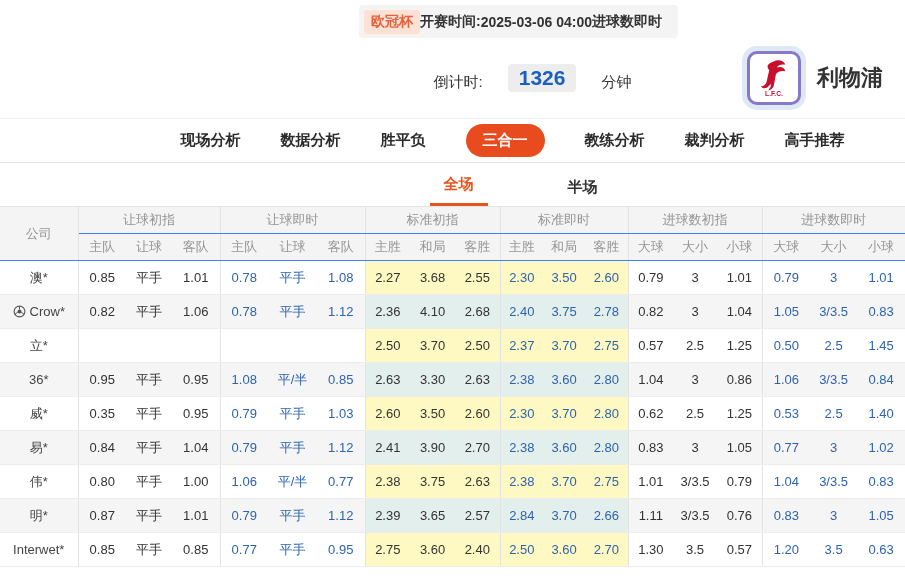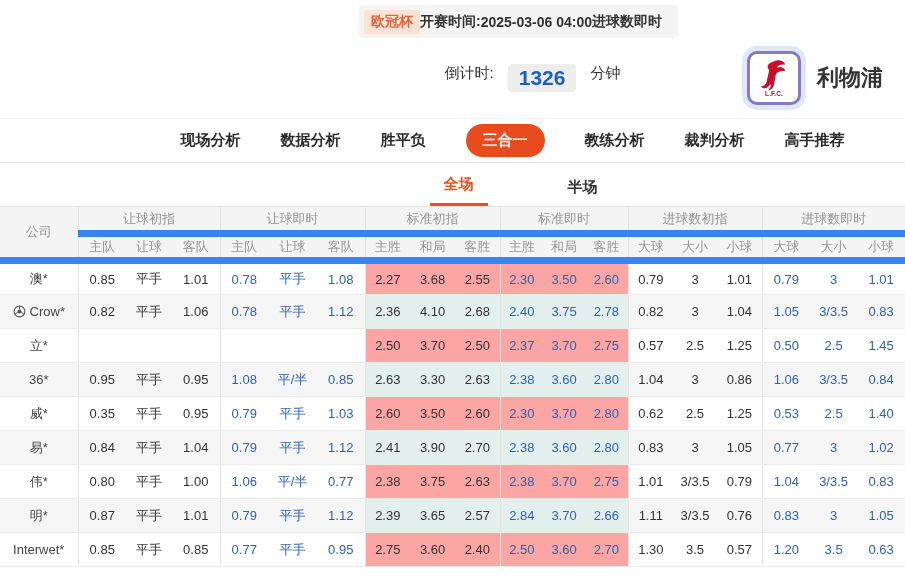--- a/index.html
+++ b/index.html
@@ -26,44 +26,44 @@
   .team-name { font-size: 22px; font-weight: bold; color: #333; }
   .logo {
     width: 54px; height: 54px; border: 3px solid #8679c9; border-radius: 10px;
     display: flex; align-items: center; justify-content: center; background: #fff;
   }
   .logo.psg { box-shadow: 0 0 0 5px #fbedd4; background: #fdf6e8; }
   .logo.lfc { box-shadow: 0 0 0 5px #dfe9f6; }
   .countdown {
     position: absolute; left: 50%; top: 50%;
     transform: translate(calc(-50% + 80px), -50%);
-    display: flex; align-items: flex-start; gap: 14px; font-size: 15px; color: #333;
+    display: flex; align-items: flex-end; gap: 25px; font-size: 15px; color: #333;
   }
   .cd-value { background: #ededed; border-radius: 4px; padding: 2px 11px; color: #1b5fc1; font-size: 21px; font-weight: bold; }
 
   
   .nav { height: 45px; border-top: 1px solid #f0f0f0; border-bottom: 1px solid #e4e4e4; display: flex; }
   .nav-inner { display: flex; align-items: center; gap: 40px; margin: 0 auto; transform: translateX(60px); }
   .nav-item { font-size: 15px; font-weight: bold; color: #2b2b2b; cursor: pointer; white-space: nowrap; }
   .nav-item.active { background: #e84c1e; color: #fff; padding: 7px 17px; border-radius: 17px; }
 
   
   .subtabs { height: 43px; display: flex; align-items: flex-end; justify-content: center; gap: 66px; }
   .subtab { font-size: 15px; font-weight: bold; color: #333; padding: 8px 14px 9px; cursor: pointer; }
   .subtab.active { color: #e8541e; border-bottom: 3px solid #e8541e; }
 
   
   table.odds { width: 905px; table-layout: fixed; border-collapse: collapse; border-top: 1px solid #e3e3e3; font-size: 13px; }
-  thead th { background: #f4f4f4; color: #959595; font-weight: normal; height: 27px; border-bottom: 7px solid #3b82f6; }
+  thead th { background: #f4f4f4; color: #959595; font-weight: normal; height: 27px; border-bottom: 1px solid #3b82f6; }
   th.company-h { border-right: 1px solid #e3e3e3; }
   .gb { border-left: 1px solid #e3e3e3; }
   tbody td { height: 34px; text-align: center; border-bottom: 1px solid #ececec; color: #333; }
   td.company { color: #454545; border-right: 1px solid #e3e3e3; }
   tr.alt td { background: #f5f5f5; }
-  td.std { background: #fca5a5; }
+  td.std { background: #fef9c3; }
   tr.alt td.std { background: #e3efec; }
   td.live { color: #2d63b0; }
   .ball { vertical-align: -2px; margin-right: 4px; }
 </style>
 </head>
 <body>
 
 <div class="info-row">
   <div class="info-box">
     <span class="league-badge">欧冠杯</span>

